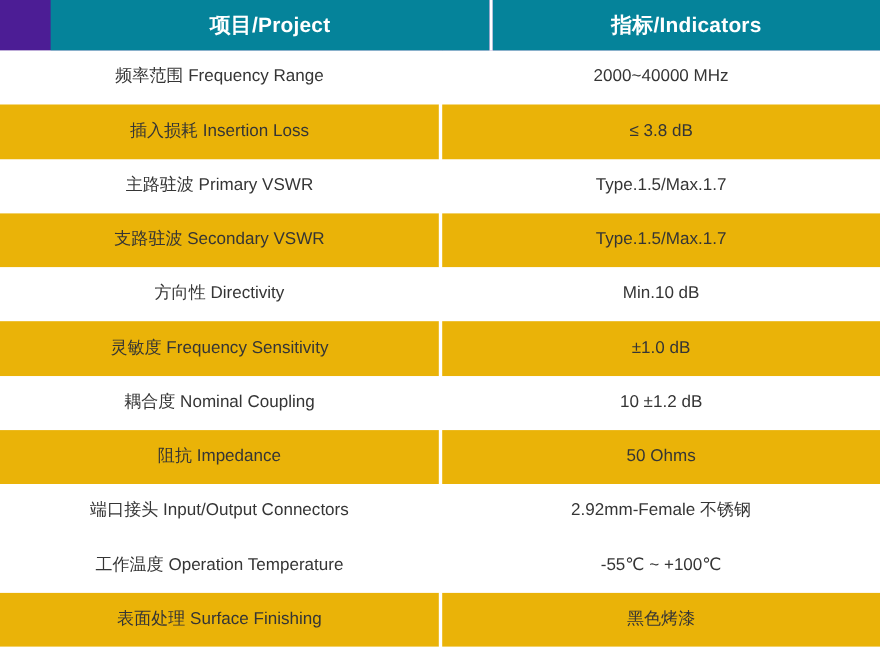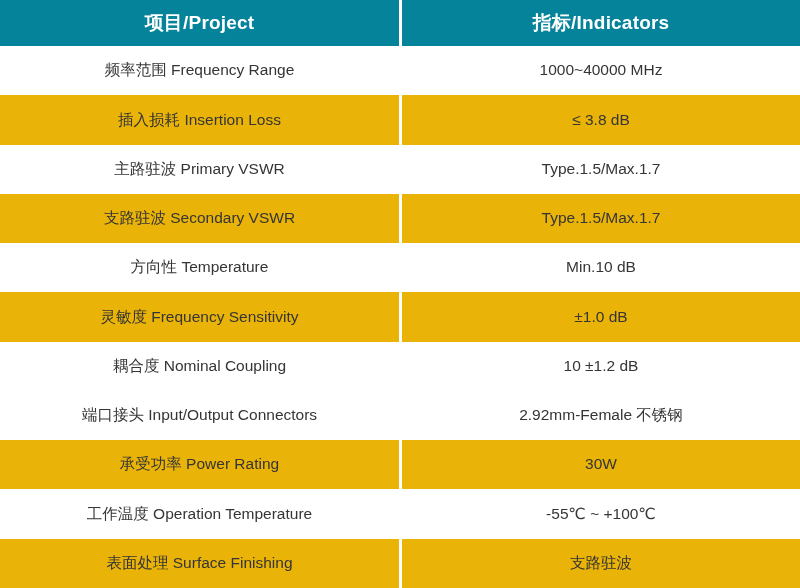--- a/index.html
+++ b/index.html
@@ -21,20 +21,21 @@
     flex-direction: column;
     background: #ffffff;
   }
 
   
   .spec-header {
     display: flex;
     height: 46px;
     flex: 0 0 46px;
     background: #4c1d95;
+    padding-left: 46px;
   }
   .spec-header .cell {
     display: flex;
     align-items: center;
     justify-content: center;
     background: #05839A;
     color: #ffffff;
     font-size: 19px;
     font-weight: bold;
     letter-spacing: 0.2px;
@@ -103,67 +104,67 @@
   <div class="spec-header">
     <div class="cell col-project">项目/Project</div>
     <div class="gap"></div>
     <div class="cell col-indicator">指标/Indicators</div>
   </div>
 
   <div class="spec-body">
       <div class="spec-row odd">
         <div class="cell col-project">频率范围 Frequency Range</div>
         <div class="gap"></div>
-        <div class="cell col-indicator">1000~40000 MHz</div>
+        <div class="cell col-indicator">2000~40000 MHz</div>
       </div>
       <div class="spec-row even">
         <div class="cell col-project">插入损耗 Insertion Loss</div>
         <div class="gap"></div>
         <div class="cell col-indicator">≤ 3.8 dB</div>
       </div>
       <div class="spec-row odd">
         <div class="cell col-project">主路驻波 Primary VSWR</div>
         <div class="gap"></div>
         <div class="cell col-indicator">Type.1.5/Max.1.7</div>
       </div>
       <div class="spec-row even">
         <div class="cell col-project">支路驻波 Secondary VSWR</div>
         <div class="gap"></div>
         <div class="cell col-indicator">Type.1.5/Max.1.7</div>
       </div>
       <div class="spec-row odd">
-        <div class="cell col-project">方向性 Temperature</div>
+        <div class="cell col-project">方向性 Directivity</div>
         <div class="gap"></div>
         <div class="cell col-indicator">Min.10 dB</div>
       </div>
       <div class="spec-row even">
         <div class="cell col-project">灵敏度 Frequency Sensitivity</div>
         <div class="gap"></div>
         <div class="cell col-indicator">±1.0 dB</div>
       </div>
       <div class="spec-row odd">
         <div class="cell col-project">耦合度 Nominal Coupling</div>
         <div class="gap"></div>
         <div class="cell col-indicator">10 ±1.2 dB</div>
       </div>
+      <div class="spec-row even">
+        <div class="cell col-project">阻抗 Impedance</div>
+        <div class="gap"></div>
+        <div class="cell col-indicator">50 Ohms</div>
+      </div>
       <div class="spec-row odd">
         <div class="cell col-project">端口接头 Input/Output Connectors</div>
         <div class="gap"></div>
         <div class="cell col-indicator">2.92mm-Female 不锈钢</div>
-      </div>
-      <div class="spec-row even">
-        <div class="cell col-project">承受功率 Power Rating</div>
-        <div class="gap"></div>
-        <div class="cell col-indicator">30W</div>
       </div>
       <div class="spec-row odd">
         <div class="cell col-project">工作温度 Operation Temperature</div>
         <div class="gap"></div>
         <div class="cell col-indicator">-55℃ ~ +100℃</div>
       </div>
       <div class="spec-row even">
         <div class="cell col-project">表面处理 Surface Finishing</div>
         <div class="gap"></div>
-        <div class="cell col-indicator">支路驻波</div>
+        <div class="cell col-indicator">黑色烤漆</div>
       </div>
     </div>
 
 </div>
 
 </body></html>

